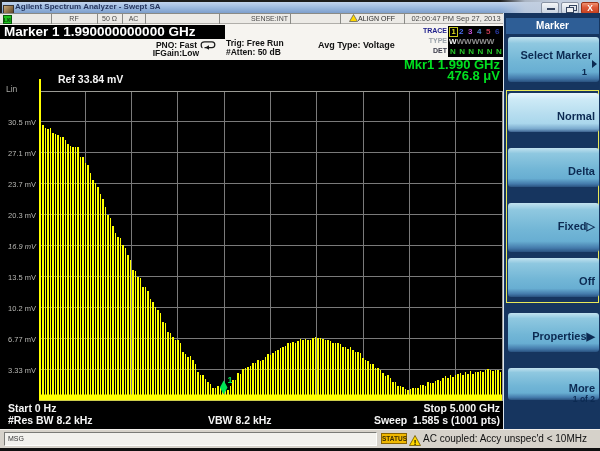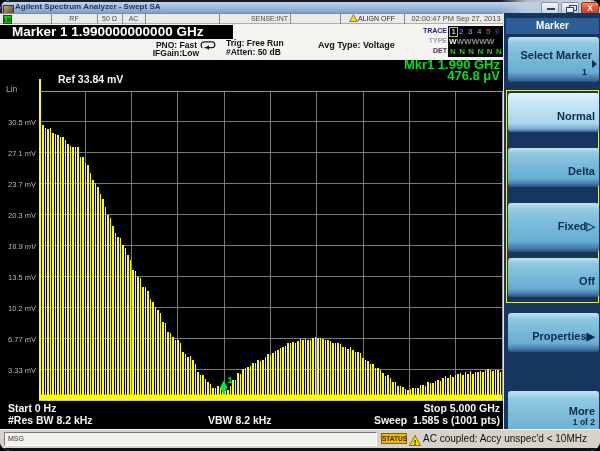--- a/index.html
+++ b/index.html
@@ -1,36 +1,36 @@
 <!DOCTYPE html>
 <html><head>
 <meta charset="utf-8">
 <style>
   html,body{margin:0;padding:0;background:#000;}
   #scr{position:relative;width:600px;height:451px;overflow:hidden;
-       font-family:"Liberation Sans",sans-serif;background:#ffffff;border-radius:10px;}
+       font-family:"Liberation Sans",sans-serif;background:#ffffff;}
   .abs{position:absolute;}
   
   #titlebar{left:0;top:0;width:600px;height:13px;
     background:linear-gradient(to bottom,#cfdef2 0%,#a8c2e4 45%,#93b2da 70%,#7e9fcc 100%);}
   #titlebar .tname{left:15px;top:1.5px;font-size:8px;font-weight:bold;color:#25355e;letter-spacing:0px;}
   .winbtn{top:2px;width:18px;height:11.5px;border:1px solid #8a94a4;border-radius:2px;
     background:linear-gradient(to bottom,#f4f6f8,#dde4ec 55%,#c9d3e0);box-sizing:border-box;}
   .winbtn.close{background:linear-gradient(to bottom,#ef9070,#dd5838 45%,#c64322);border-color:#9c3014;}
   
   #sstrip{left:0;top:13px;width:508px;height:11px;background:#eceae6;
     border-top:1px solid #8a8a86;border-bottom:1px solid #b0aeaa;box-sizing:border-box;}
   .scell{top:13.5px;height:10px;border-right:1px solid #8a8a86;font-size:7px;color:#4a4a4a;
     text-align:center;line-height:10px;}
   #lxi{left:2.5px;top:15px;width:9px;height:8.5px;background:#1ec21e;border:0.5px solid #0a570a;
     color:#0a3c0a;font-size:5px;font-weight:bold;text-align:center;line-height:8px;letter-spacing:-0.5px;box-sizing:border-box;overflow:hidden;}
   
   #mbar{left:0;top:24px;width:508px;height:36px;background:#f6f4f0;}
   #mkrbar{left:0;top:0.5px;width:221px;height:14px;background:#000;color:#fff;
-    font-size:13.5px;font-weight:bold;line-height:14px;padding-left:12px;letter-spacing:0px;}
+    font-size:13.5px;font-weight:bold;line-height:14px;padding-left:4px;letter-spacing:0px;}
   .sm{font-size:8.5px;font-weight:bold;color:#111;}
   
   #disp{left:0;top:60px;width:503px;height:372px;background:#000;}
   .wt{color:#f4f4f4;font-weight:bold;font-size:10.5px;}
   .gn{color:#00e020;font-weight:bold;}
   .ylab{position:absolute;color:#b8b8b4;font-size:7.5px;right:467px;width:36px;text-align:right;}
   
   #panel{left:503px;top:13px;width:97px;height:416px;background:#16355f;border-left:1px solid #dde6ee;box-sizing:border-box;}
   .skey{left:4px;width:91px;border-radius:3px;
     background:linear-gradient(to bottom,#c2e2ef 0%,#8fc8e0 14%,#72b6d6 55%,#68aed2 78%,#447aab 92%,#29517f 100%);}
@@ -173,21 +173,21 @@
     </div>
     <div class="abs skey" style="top:190px;height:49px;">
         <div class="lab" style="top:17px;">Fixed▷</div>
       </div>
     <div class="abs skey" style="top:300px;height:39px;">
         <div class="lab" style="top:17px;">Properties▶</div>
       </div>
     <div class="abs skey" style="top:245px;height:39px;">
         <div class="lab" style="top:17px;">Off</div>
       </div>
-    <div class="abs skey" style="top:355px;height:61px;margin-top:23px;">
+    <div class="abs skey" style="top:355px;height:32px;">
       <div class="lab" style="top:14px;">More</div>
       <div class="lab" style="top:26px;font-size:8.5px;font-weight:bold;">1 of 2</div>
     </div>
   </div>
 
   <div id="btm" class="abs"></div>
   <div id="msgbox" class="abs">MSG</div>
   <div id="statusbadge" class="abs">STATUS</div>
   <div class="abs" style="left:409px;top:432px;width:12px;height:11px;">
     <svg width="12" height="11" viewBox="0 0 12 11">

